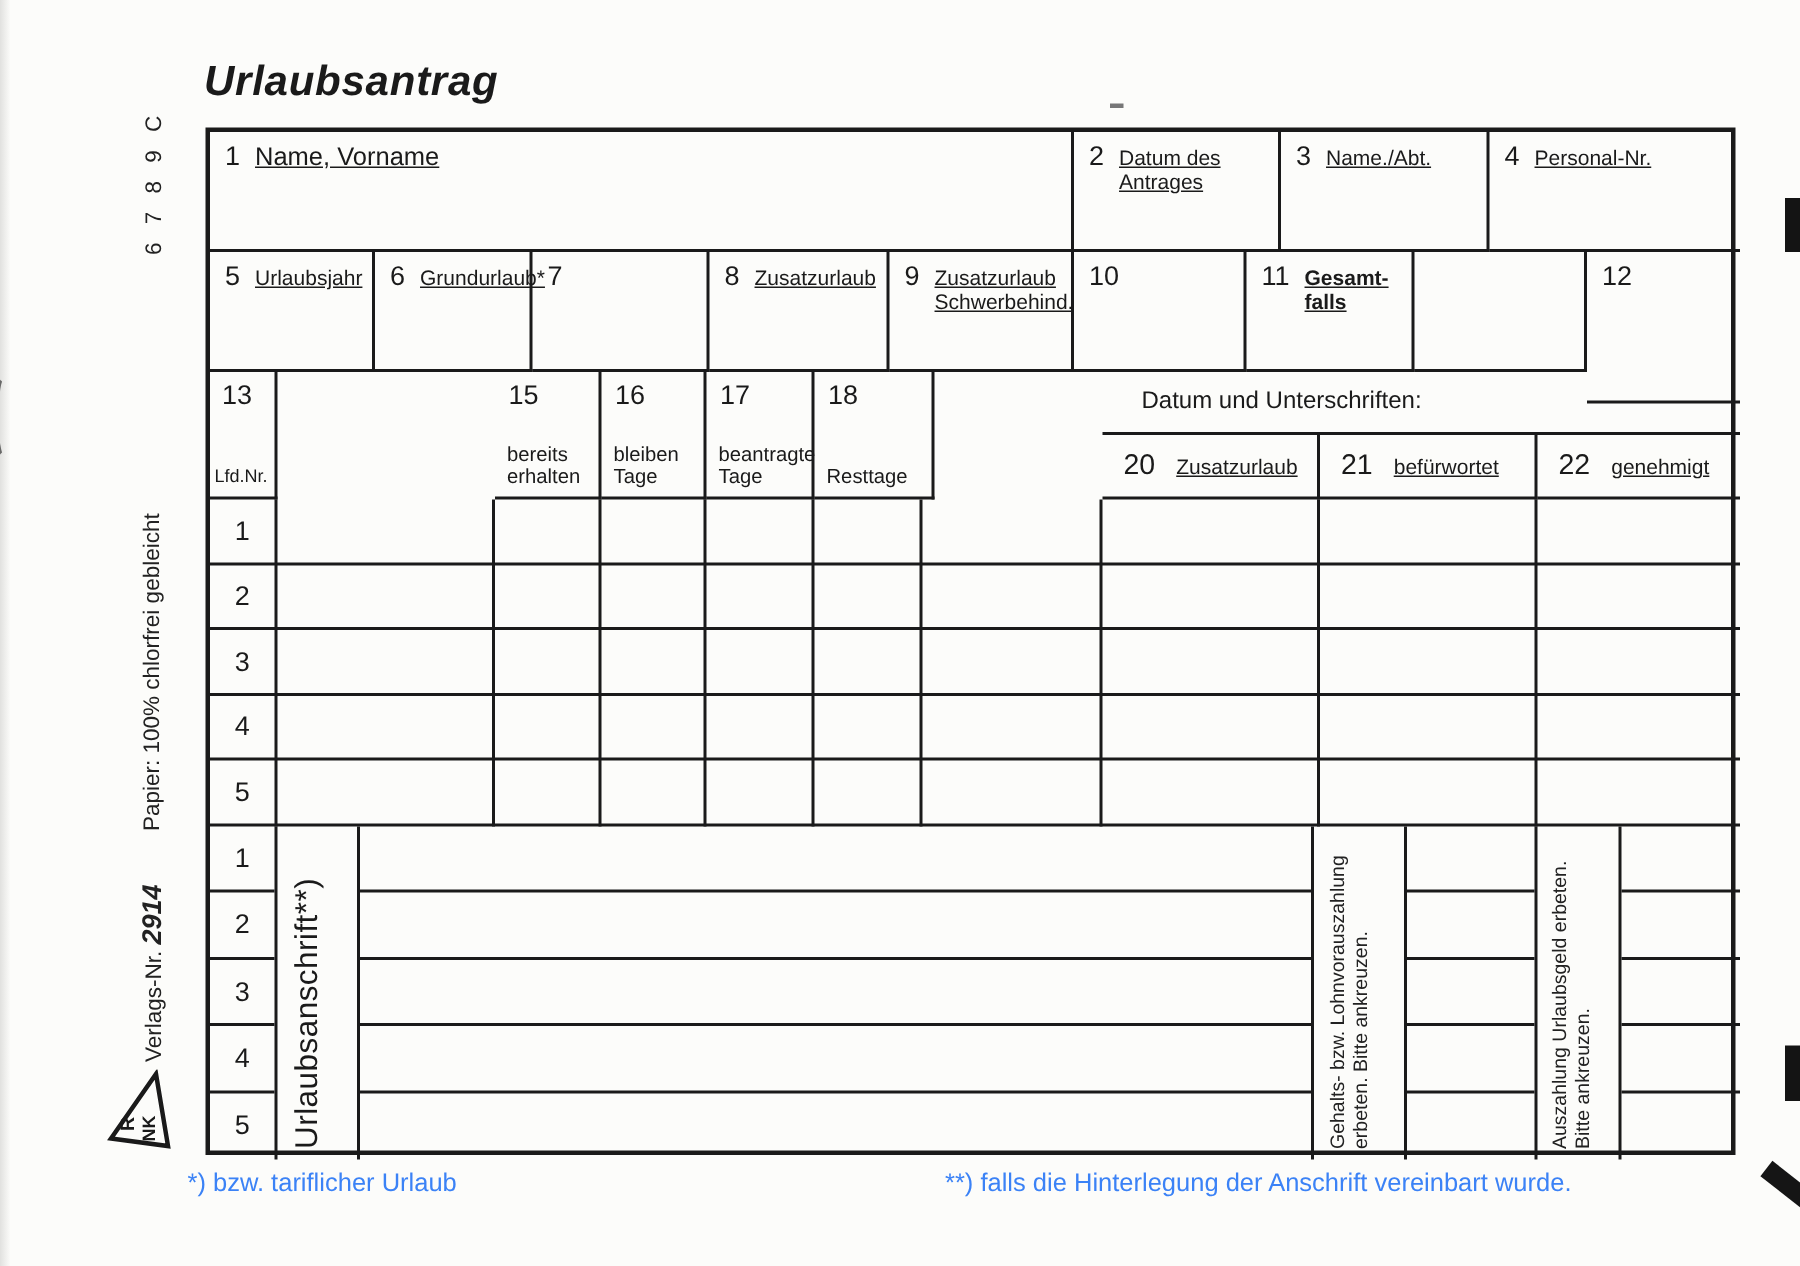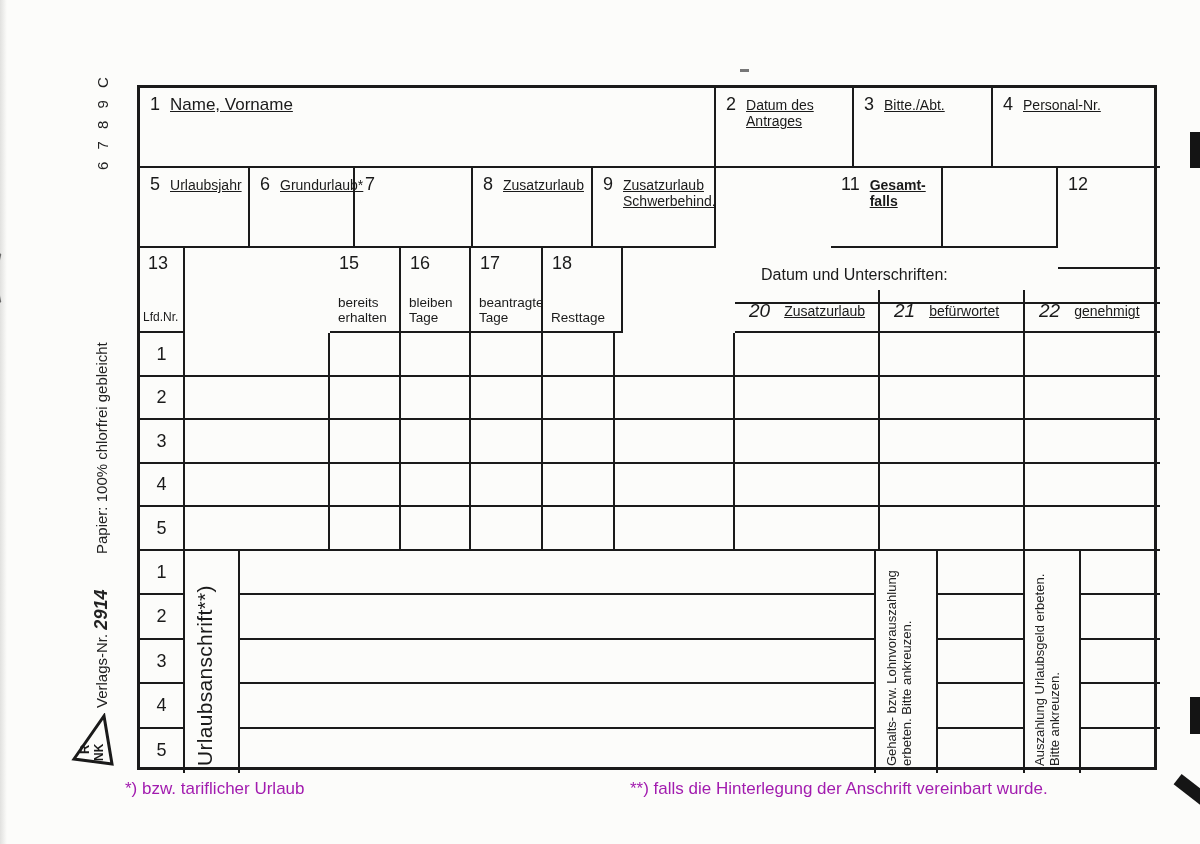--- a/index.html
+++ b/index.html
@@ -38,36 +38,37 @@
   .lbl.big { font-size:17px; padding-top:0; }
   .lbl.b { font-weight:bold; }
   .botlbl { position:absolute; left:8px; bottom:5px; font-size:13.5px; line-height:1.15; }
   .vline { position:absolute; width:2px; background:var(--ink); }
   .hline { position:absolute; height:2px; background:var(--ink); }
   .rownum { position:absolute; display:flex; align-items:center; justify-content:center; font-size:18px; }
   .vcell { font-size:13px; line-height:15px; color:#222; }
   .vcell.addr { font-size:21px; color:#1a1a1a; letter-spacing:.3px; }
   .sighead { position:absolute; display:flex; align-items:center; padding-left:26px; font-size:16px; }
   .sigcell { display:flex; gap:14px; align-items:center; padding-left:14px; }
-  .sigcell .num { font-size:19px;font-style:italic; }
-  .footnote { position:absolute; top:779px; font-size:17px; color:#a21caf; }
+  .sigcell .num { font-size:19px; }
+  .footnote { position:absolute; top:779px; font-size:17px; color:#3b82f6; }
   .tab { position:absolute; background:#141414; }
   .arc { position:absolute; left:-3px; top:250px; width:12px; height:56px;
          border:2.5px solid #4a4a4a; border-right:none; border-radius:50% 0 0 50%/50% 0 0 50%;
          border-top-color:transparent; border-bottom-color:transparent; opacity:.8; }
   .dash { position:absolute; left:740px; top:69px; width:9px; height:3px; background:#777; }
   .corner { position:absolute; left:1174px; top:783px; width:34px; height:13px;
             background:#151515; transform:rotate(38deg); }
   svg text { font-family:"Liberation Sans", sans-serif; }
 </style>
 </head>
 <body>
 
 <div class="page">
 
+  <div class="title">Urlaubsantrag</div>
 
   <div class="vtext" style="left:94px; top:170px; letter-spacing:4px;">6 7 8 9  C</div>
   <div class="vtext" style="left:93px; top:554px;">Papier: 100% chlorfrei gebleicht</div>
   <div class="vtext" style="left:91px; top:708px;">
     <span>Verlags-Nr. </span><span class="big">2914</span>
   </div>
   <svg style="position:absolute; left:71px; top:713px;" width="46" height="56" viewBox="0 0 46 56">
     <polygon points="3,46 33,3 41,51" fill="none" stroke="#1a1a1a" stroke-width="3"></polygon>
     <text id="logo-r" transform="translate(18,41) rotate(-90)" font-size="13" font-weight="bold" fill="#1a1a1a">R</text>
     <text id="logo-nk" transform="translate(32,48) rotate(-90)" font-size="12" font-weight="bold" fill="#1a1a1a">NK</text>
@@ -81,21 +82,21 @@
     </div>
     <div class="cell bR bB head" style="left:576px; top:0; width:138px; height:80px;">
       <span class="num">2</span>
       <span class="lbl">
         <span style="display:block">Datum des</span>
         <span style="display:block">Antrages</span>
       </span>
     </div>
     <div class="cell bR bB head" style="left:714px; top:0; width:139px; height:80px;">
       <span class="num">3</span>
-      <span class="lbl">Bitte./Abt.</span>
+      <span class="lbl">Name./Abt.</span>
     </div>
     <div class="cell bB head" style="left:853px; top:0; width:167px; height:80px;">
       <span class="num">4</span>
       <span class="lbl">Personal-Nr.</span>
     </div>
 
     <div class="cell bR bB head" style="left:0; top:80px; width:110px; height:80px;">
       <span class="num">5</span>
       <span class="lbl">Urlaubsjahr</span>
     </div>
@@ -110,20 +111,23 @@
       <span class="num">8</span>
       <span class="lbl">Zusatzurlaub</span>
     </div>
     <div class="cell bR bB head" style="left:453px; top:80px; width:123px; height:80px;">
       <span class="num">9</span>
       <span class="lbl">
         <span style="display:block">Zusatzurlaub</span>
         <span style="display:block">Schwerbehind.</span>
       </span>
     </div>
+    <div class="cell bR bB head" style="left:576px; top:80px; width:115px; height:80px;">
+      <span class="num">10</span>
+    </div>
     <div class="cell bR bB head" style="left:691px; top:80px; width:112px; height:80px;">
       <span class="num">11</span>
       <span class="lbl b">
         <span style="display:block">Gesamt-</span>
         <span style="display:block">falls</span>
       </span>
     </div>
     <div class="cell bR bB" style="left:803px; top:80px; width:115px; height:80px;"></div>
     <div class="cell bB head" style="left:918px; top:80px; width:102px; height:101px;">
       <span class="num">12</span>
@@ -152,21 +156,21 @@
       <span class="botlbl">
         <span style="display:block">beantragte</span>
         <span style="display:block">Tage</span>
       </span>
     </div>
     <div class="cell bR bB" style="left:403px; top:160px; width:80px; height:85px;padding-left:26px;">
       <span class="num" style="position:absolute; left:9px; top:6px;">18</span>
       <span class="botlbl">Resttage</span>
     </div>
 
-    <div class="cell bB sighead" style="left:595px; top:160px; width:425px; height:56px;">
+    <div class="cell bB sighead" style="left:595px; top:160px; width:425px; height:42px;">
       <span>Datum und Unterschriften:</span>
     </div>
     <div class="cell bR bB sigcell" style="left:595px; top:202px; width:145px; height:43px;">
       <span class="num">20</span>
       <span class="lbl">Zusatzurlaub</span>
     </div>
     <div class="cell bR bB sigcell" style="left:740px; top:202px; width:145px; height:43px;">
       <span class="num">21</span>
       <span class="lbl">befürwortet</span>
     </div>

